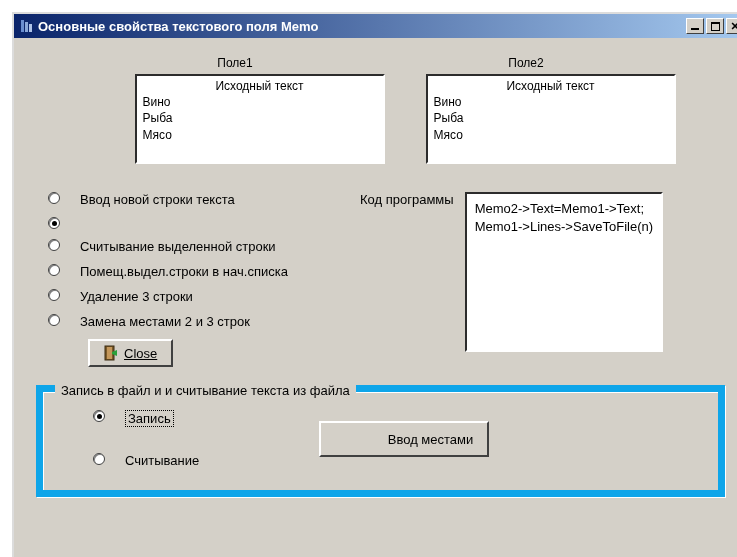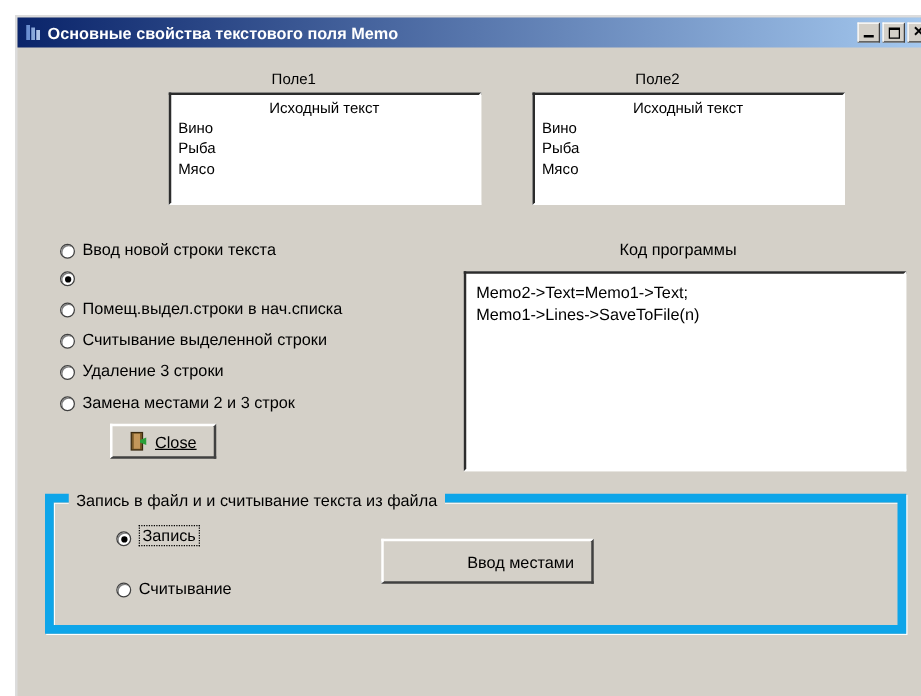--- a/index.html
+++ b/index.html
@@ -82,39 +82,38 @@
   .mid-row {
     display:flex;
     gap: 24px;
   }
   .radios {
     width: 300px;
     padding-left: 12px;
   }
   .radio-row {
     display:flex;
-    align-items:flex-end;
-    gap:6px;
+    align-items:flex-start;
+    gap:20px;
     margin-bottom: 10px;
     font-size: 13px;
   }
   .radio {
     width:12px;height:12px;border-radius:50%;
     border:1px solid #404040;
     background:#fff;
     box-shadow: inset 1px 1px 0 #808080;
     display:flex;align-items:center;justify-content:center;
   }
   .radio.checked::after{
     content:"";width:5px;height:5px;border-radius:50%;background:#000;
   }
   .right-col {
     flex:1;
     display:flex;
-    flex-direction:column;
   }
   .code-label{
     text-align:center;
     margin-bottom:10px;
     font-size:13px;
   }
   .code-box {
     height: 160px;
     background:#fff;
     border: 2px inset #fff;
@@ -231,25 +230,25 @@
       <div class="radios">
         <div class="radio-row">
           <span class="radio"></span>
           <span>Ввод новой строки текста</span>
         </div>
         <div class="radio-row">
           <span class="radio checked"></span>
         </div>
         <div class="radio-row">
           <span class="radio"></span>
+          <span>Считывание выделенной строки</span>
+        </div>
+        <div class="radio-row">
+          <span class="radio"></span>
           <span>Помещ.выдел.строки в нач.списка</span>
-        </div>
-        <div class="radio-row">
-          <span class="radio"></span>
-          <span>Считывание выделенной строки</span>
         </div>
         <div class="radio-row">
           <span class="radio"></span>
           <span>Удаление 3 строки</span>
         </div>
         <div class="radio-row">
           <span class="radio"></span>
           <span>Замена местами 2 и 3 строк</span>
         </div>
 

